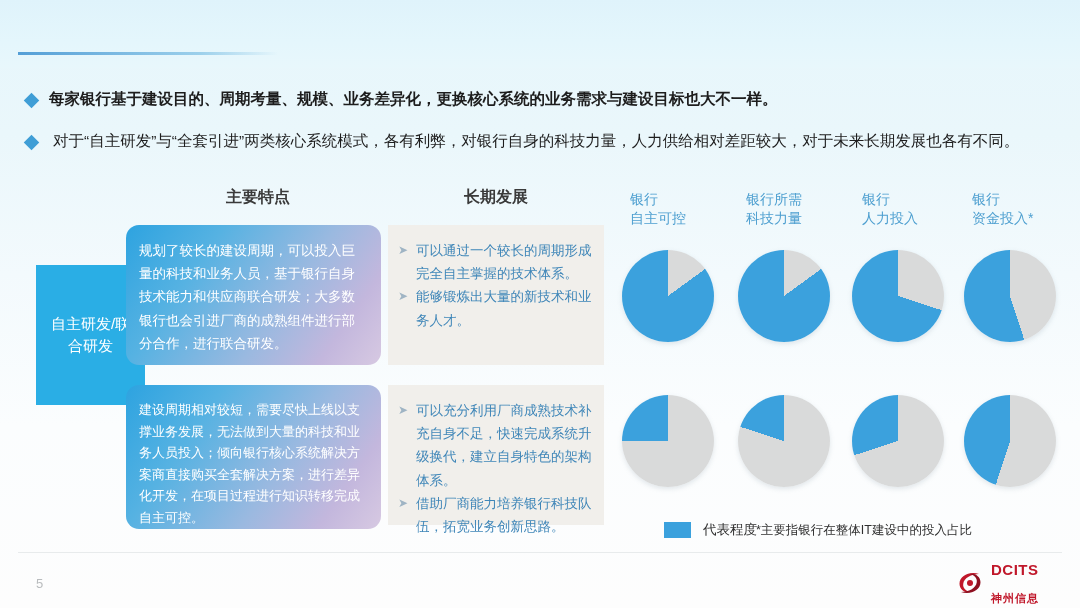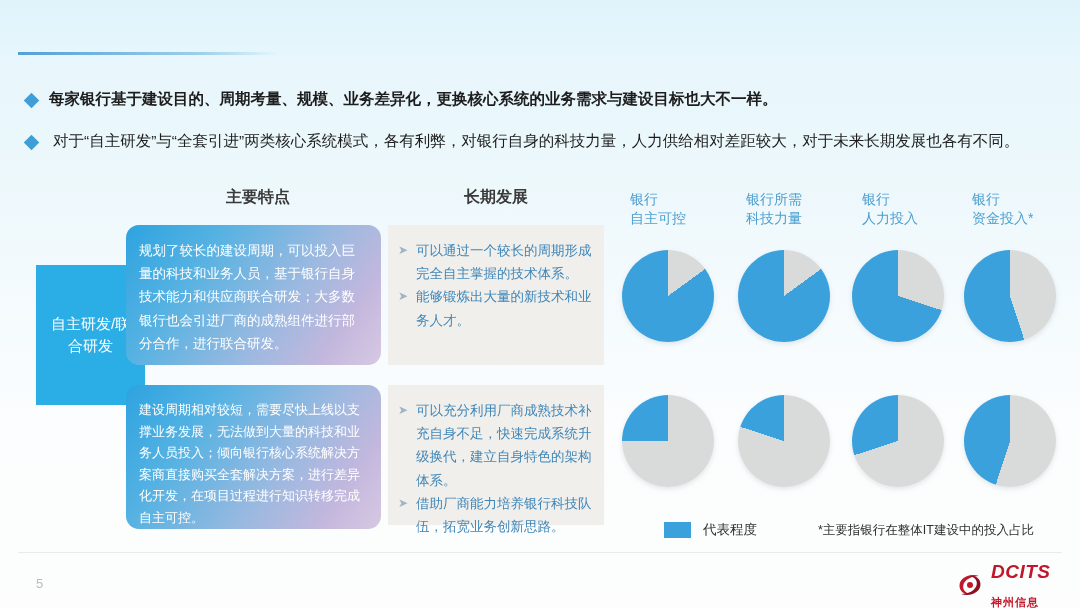--- a/index.html
+++ b/index.html
@@ -82,30 +82,30 @@
   }
   .pie {
     position:absolute; width:92px; height:92px; border-radius:50%;
     box-shadow: 0 2px 5px rgba(120,140,155,0.20);
   }
 
   
   #legend { position:absolute; left:664px; top:521px; display:flex; align-items:center; gap:12px; }
   #legend-swatch { width:27px; height:16px; background:#3ba1dd; }
   #legend-label { font-size:13.5px; color:#2f2f2f; }
-  #legend-note { position:absolute; left:818px; top:522px; font-size:12.5px; color:#2f2f2f; white-space:nowrap; }
+  #legend-note { position:absolute; left:756px; top:522px; font-size:12.5px; color:#2f2f2f; white-space:nowrap; }
 
   
   #page-number { position:absolute; left:36px; top:576px; font-size:13px; color:#b9bcbe; }
   #footer-rule { position:absolute; left:18px; top:552px; width:1044px; height:1px; background:#e8ebec; }
 
   #logo { position:absolute; left:955px; top:562px; display:flex; align-items:center; gap:6px; }
   #logo-mark { width:30px; height:30px; flex:0 0 auto; }
   #logo-text { display:flex; flex-direction:column; line-height:1; }
-  #logo-name { font-size:19px; font-weight:bold; color:#c0172a; letter-spacing:.5px;font-style:italic; }
+  #logo-name { font-size:15px; font-weight:bold; color:#c0172a; letter-spacing:.5px; }
   #logo-sub { font-size:11px; font-weight:bold; color:#c0172a; letter-spacing:1px; margin-top:16px; }
 </style>
 </head>
 <body>
 
 <div id="slide">
 
   <div id="header-band"></div>
   <div id="title-rule"></div>
 

